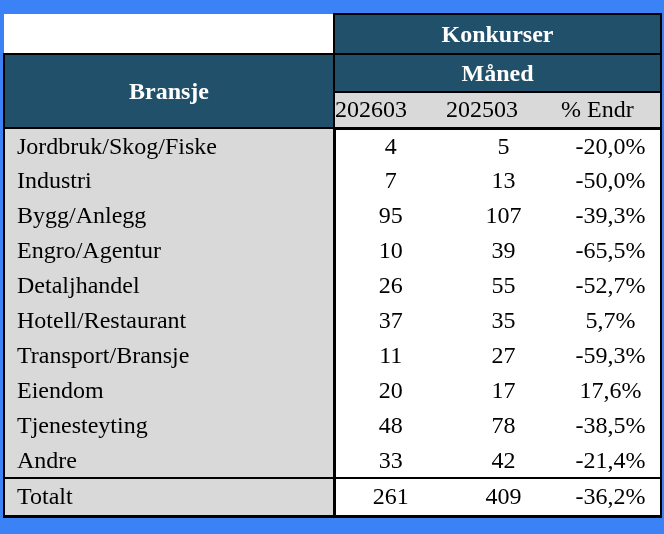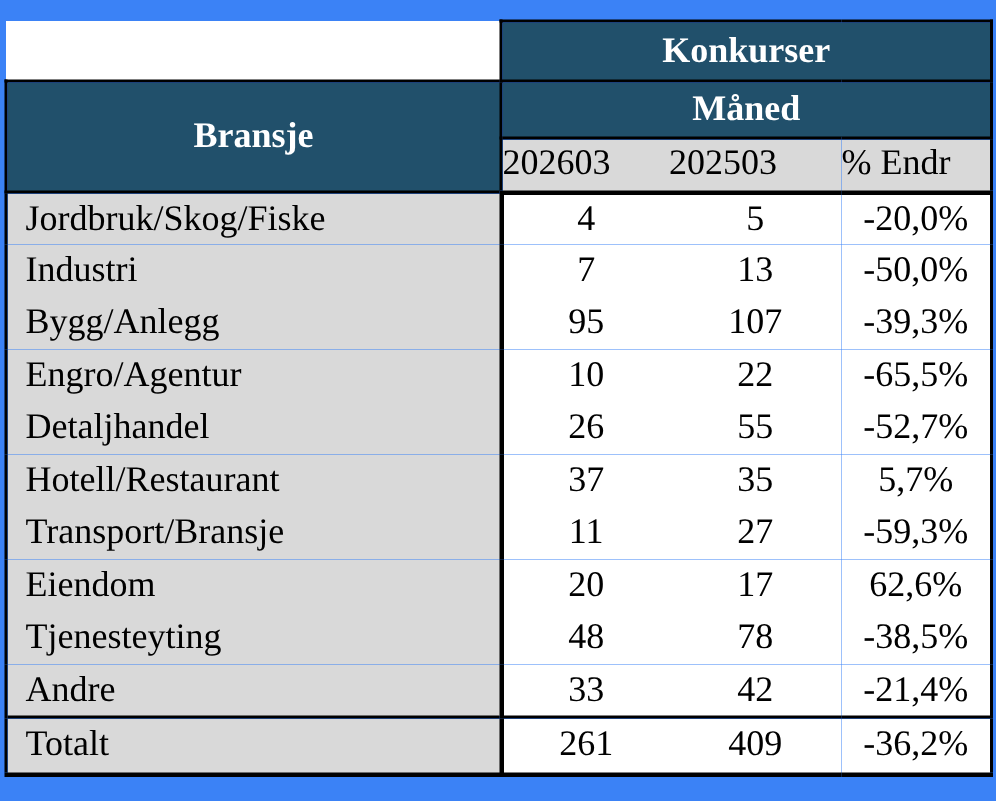--- a/index.html
+++ b/index.html
@@ -105,21 +105,21 @@
     </tr>
     <tr class="datarow">
       <td class="lbl">Bygg/Anlegg</td>
       <td class="num">95</td>
       <td class="num">107</td>
       <td class="num last">-39,3%</td>
     </tr>
     <tr class="datarow">
       <td class="lbl">Engro/Agentur</td>
       <td class="num">10</td>
-      <td class="num">22</td>
+      <td class="num">39</td>
       <td class="num last">-65,5%</td>
     </tr>
     <tr class="datarow">
       <td class="lbl">Detaljhandel</td>
       <td class="num">26</td>
       <td class="num">55</td>
       <td class="num last">-52,7%</td>
     </tr>
     <tr class="datarow">
       <td class="lbl">Hotell/Restaurant</td>
@@ -130,21 +130,21 @@
     <tr class="datarow">
       <td class="lbl">Transport/Bransje</td>
       <td class="num">11</td>
       <td class="num">27</td>
       <td class="num last">-59,3%</td>
     </tr>
     <tr class="datarow">
       <td class="lbl">Eiendom</td>
       <td class="num">20</td>
       <td class="num">17</td>
-      <td class="num last">62,6%</td>
+      <td class="num last">17,6%</td>
     </tr>
     <tr class="datarow">
       <td class="lbl">Tjenesteyting</td>
       <td class="num">48</td>
       <td class="num">78</td>
       <td class="num last">-38,5%</td>
     </tr>
     <tr class="datarow">
       <td class="lbl">Andre</td>
       <td class="num">33</td>

